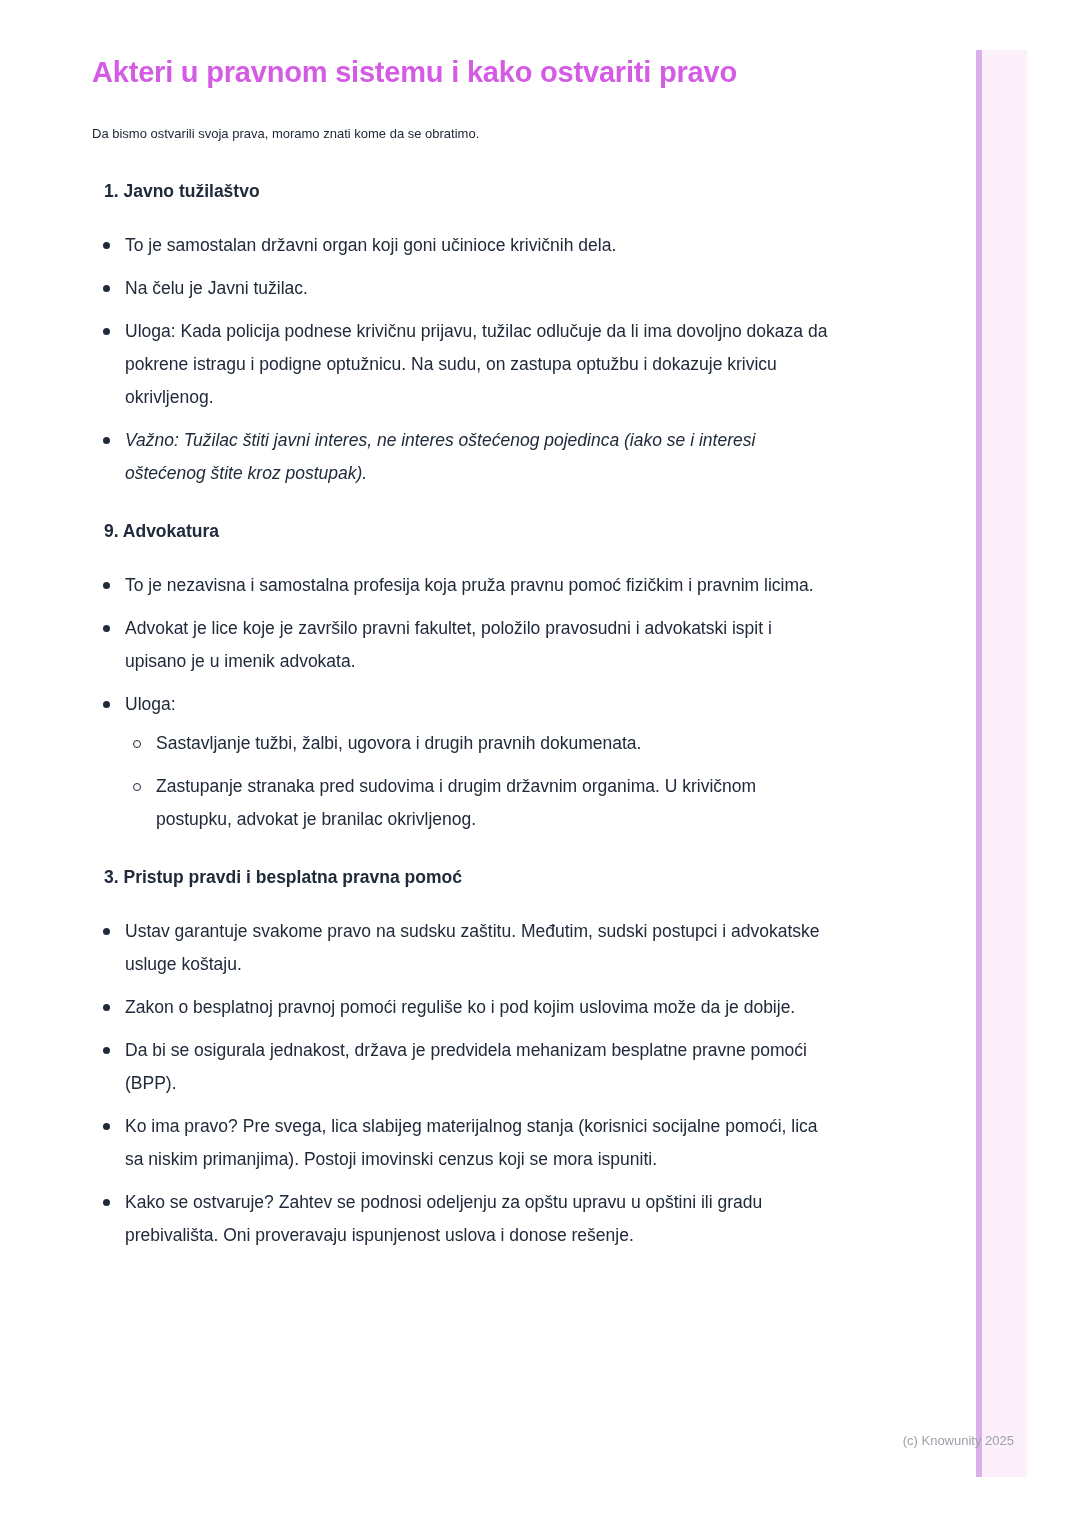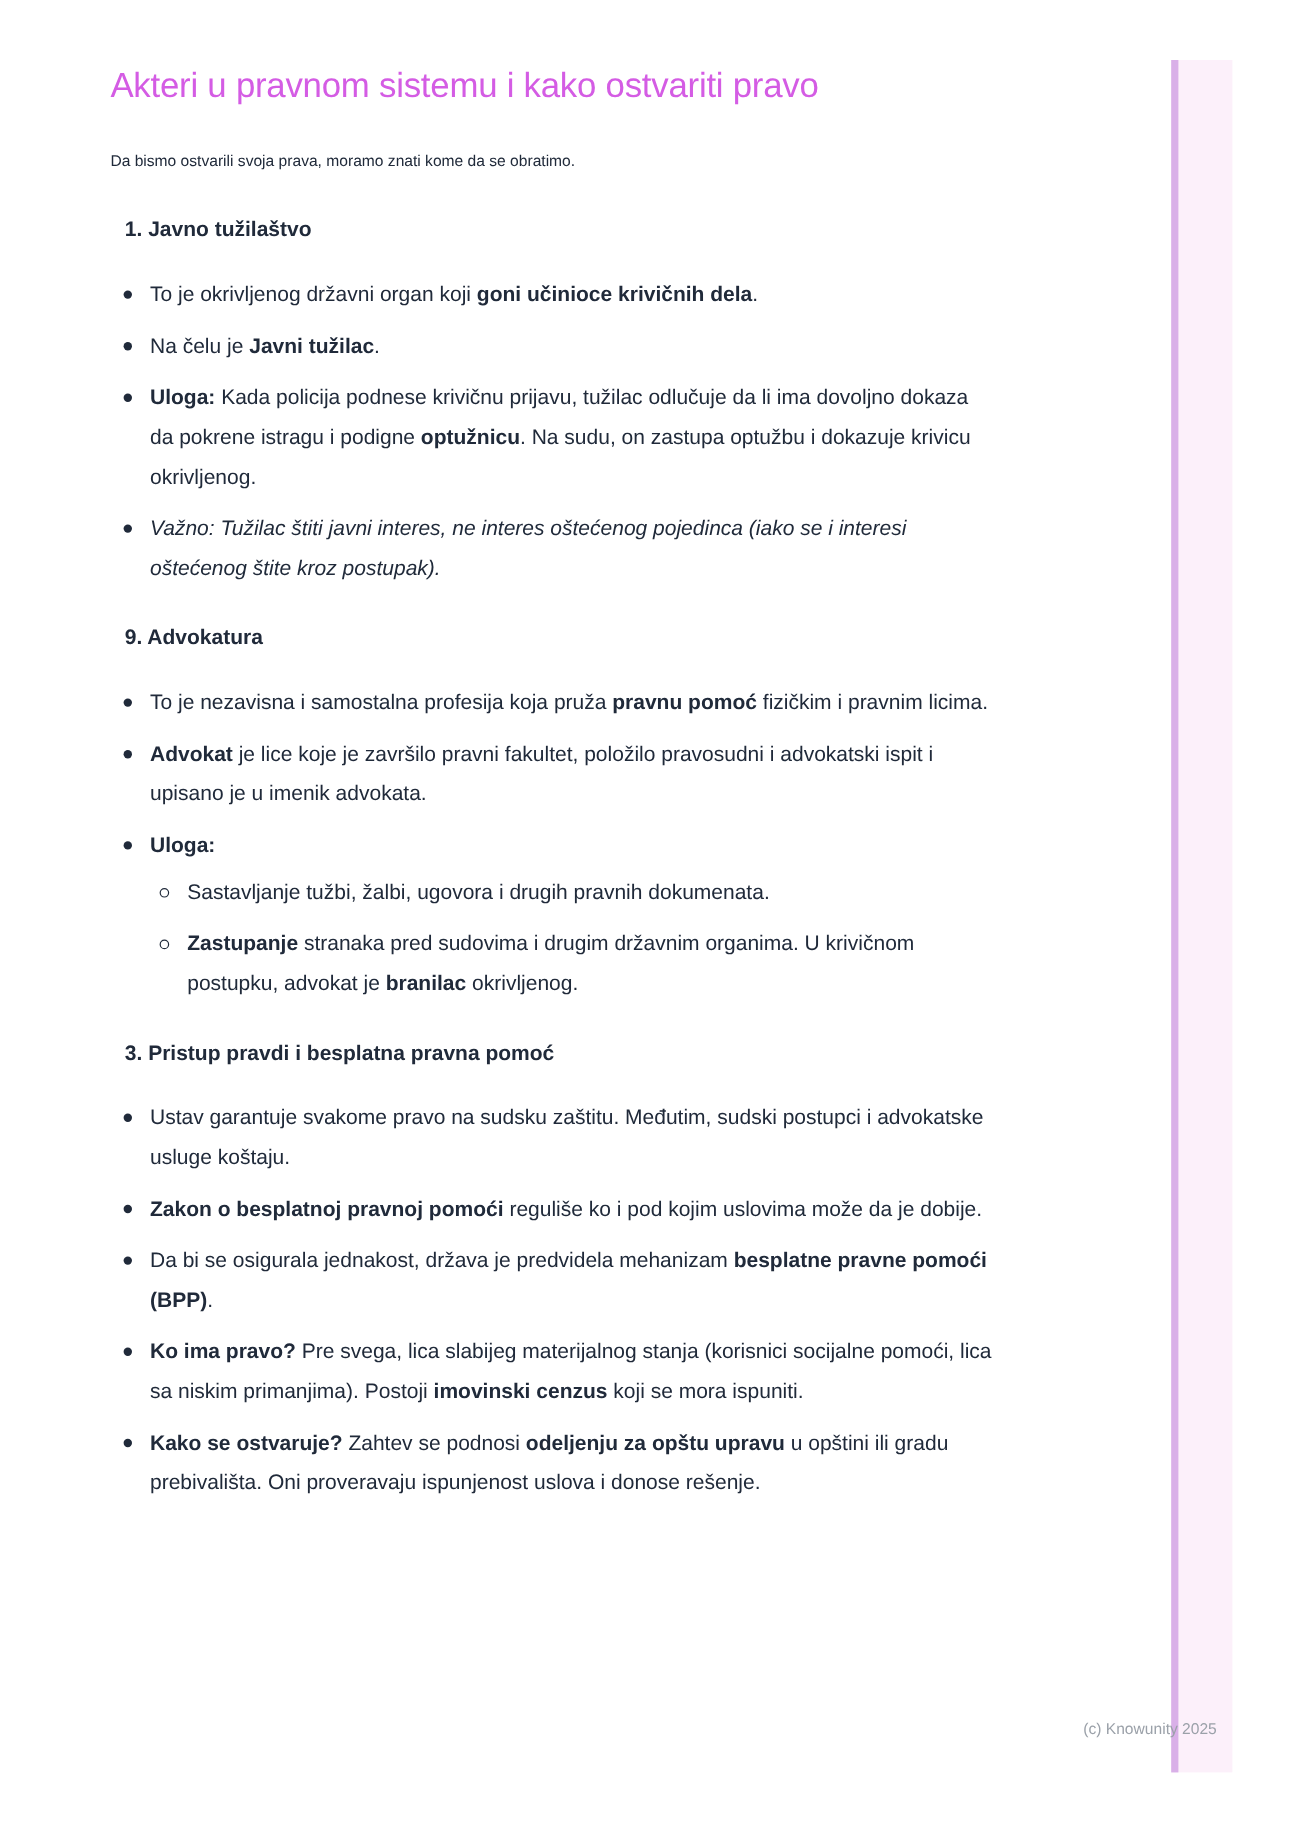--- a/index.html
+++ b/index.html
@@ -28,21 +28,21 @@
   }
   .content{
     position:absolute;
     left:92px;top:0;
     width:736px;
   }
   .page-title{
     margin:55px 0 0 0;
     font-size:29px;
     line-height:35px;
-    font-weight:400;
+    font-weight:700;
     letter-spacing:-0.2px;
     color:var(--pink);
   }
   .intro{
     margin:27px 0 0 0;
     font-size:13px;
     line-height:33px;
   }
   .sec{margin:0;padding:0;}
   .sec-h{
@@ -85,21 +85,21 @@
   ul.sublist > li:last-child{margin-bottom:0;}
   ul.sublist > li::before{
     content:"";
     position:absolute;
     left:8px;top:13px;
     width:6px;height:6px;
     border-radius:50%;
     background:transparent;
     border:1.8px solid var(--text);
   }
-  .b{font-weight:700;}
+  .b{font-weight:400;}
   .i{font-style:italic;text-align:center;}
   .footer-credit{
     position:absolute;
     top:1432px;right:66px;
     font-size:13px;
     line-height:18px;
     color:var(--muted);
     z-index:2;
   }
 </style>
@@ -108,21 +108,21 @@
 
 <div class="accent-band"></div>
 
 <main class="content">
   <h1 class="page-title">Akteri u pravnom sistemu i kako ostvariti pravo</h1>
   <p class="intro">Da bismo ostvarili svoja prava, moramo znati kome da se obratimo.</p>
   <div id="sections-root">
   <section class="sec">
     <h2 class="sec-h">1. Javno tužilaštvo</h2>
     <ul class="blist">
-          <li><span>To je okrivljenog državni organ koji </span><span class="b">goni učinioce krivičnih dela</span><span>.</span></li>
+          <li><span>To je samostalan državni organ koji </span><span class="b">goni učinioce krivičnih dela</span><span>.</span></li>
           <li><span>Na čelu je </span><span class="b">Javni tužilac</span><span>.</span></li>
           <li><span class="b">Uloga:</span><span> Kada policija podnese krivičnu prijavu, tužilac odlučuje da li ima dovoljno dokaza da pokrene istragu i podigne </span><span class="b">optužnicu</span><span>. Na sudu, on zastupa optužbu i dokazuje krivicu okrivljenog.</span></li>
           <li><span class="i">Važno: Tužilac štiti javni interes, ne interes oštećenog pojedinca (iako se i interesi oštećenog štite kroz postupak).</span></li>
         </ul>
   </section>
 
   <section class="sec">
     <h2 class="sec-h">9. Advokatura</h2>
     <ul class="blist">
           <li><span>To je nezavisna i samostalna profesija koja pruža </span><span class="b">pravnu pomoć</span><span> fizičkim i pravnim licima.</span></li>

